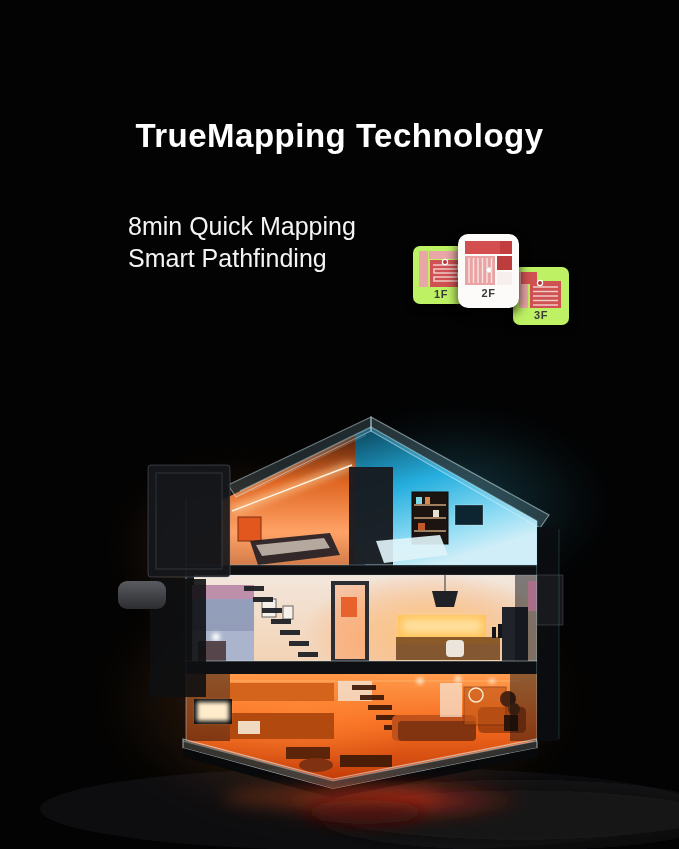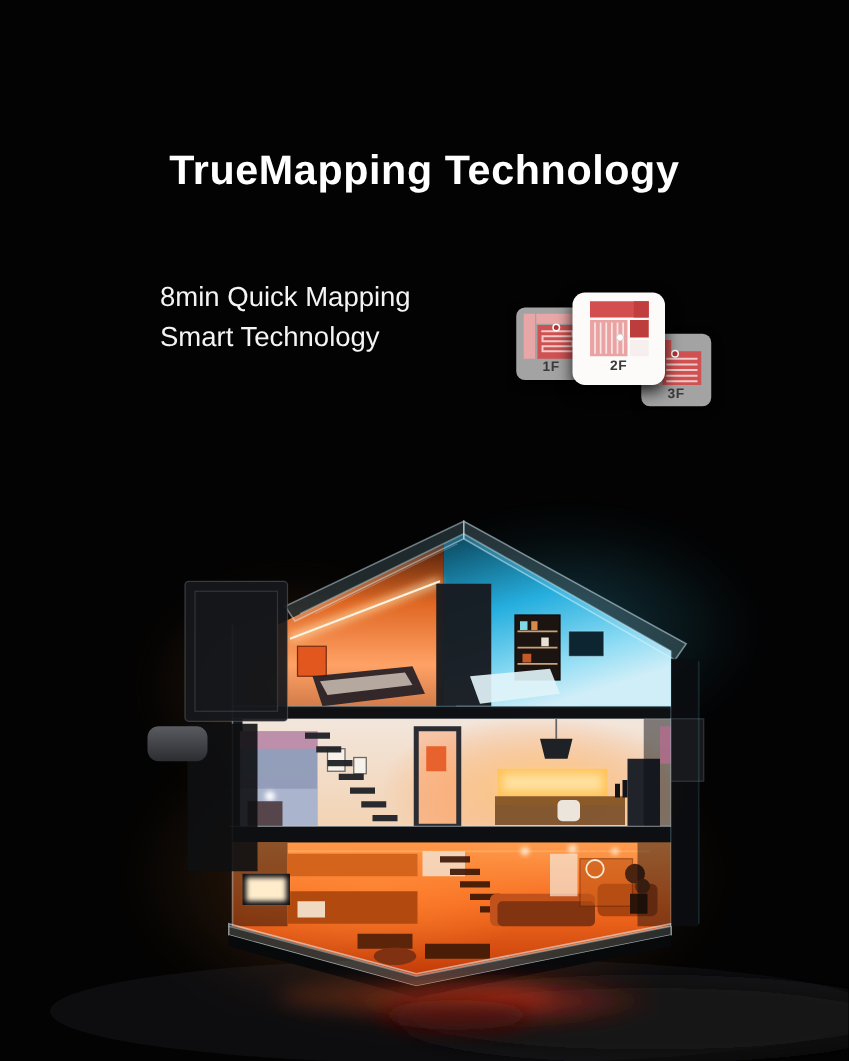--- a/index.html
+++ b/index.html
@@ -9,36 +9,36 @@
     font-family:"Liberation Sans", sans-serif;
   }
   
   .title {
     position:absolute; top:117px; left:0; width:679px; margin:0;
     text-align:center; color:#ffffff; font-size:33px; font-weight:700;
     letter-spacing:0.5px;
   }
   
   .features {
-    position:absolute; top:222px; left:128px; margin:0; padding:0;
-    list-style:none; color:#f4f4f4; font-size:22px; line-height:32px;
+    position:absolute; top:210px; left:128px; margin:0; padding:0;
+    list-style:none; color:#f4f4f4; font-size:25px; line-height:32px;
     font-weight:400;
   }
   
   .cards { position:absolute; left:411px; top:234px; width:162px; height:82px; }
   .card {
     position:absolute; border-radius:7px; overflow:hidden;
     box-shadow:0 3px 8px rgba(0,0,0,.65);
   }
-  .card.back { width:56px; height:58px; top:12px; background:#a3a3a3; z-index:1;text-decoration:underline; }
+  .card.back { width:56px; height:58px; top:12px; background:#bef264; z-index:1;text-decoration:underline; }
   .card-1f { left:2px; }
   .card-3f { left:102px;margin-top:21px; }
   .card-2f {
     left:47px; top:0; width:61px; height:74px; background:#fcfbfa;
-    border-radius:10px; z-index:2; box-shadow:0 5px 12px rgba(0,0,0,.8);padding-left:13px;
+    border-radius:10px; z-index:2; box-shadow:0 5px 12px rgba(0,0,0,.8);
   }
   .map-wrap { position:absolute; top:4px; left:0; width:100%; text-align:center; }
   .card-2f .map-wrap { top:6px; }
   .card-label {
     position:absolute; bottom:4px; left:0; width:100%;
     text-align:center; font-size:11px; font-weight:700; color:#3a3a3a;
     letter-spacing:0.5px;
   }
   .card-2f .card-label { bottom:9px; }
   
@@ -47,21 +47,21 @@
 </style>
 </head>
 <body>
 
 <div class="page">
 
   <h1 class="title">TrueMapping Technology</h1>
 
   <ul class="features">
     <li>8min Quick Mapping</li>
-    <li>Smart Technology</li>
+    <li>Smart Pathfinding</li>
   </ul>
 
   <div class="cards">
 
     <div class="card back card-1f">
       <div class="map-wrap">
         <svg width="46" height="38" viewBox="0 0 46 38">
           <rect x="1" y="1" width="9" height="36" fill="#e9a6a6"></rect>
           <rect x="11" y="1" width="32" height="8" fill="#e9a6a6"></rect>
           <rect x="12" y="10" width="31" height="27" fill="#cf5151"></rect>

